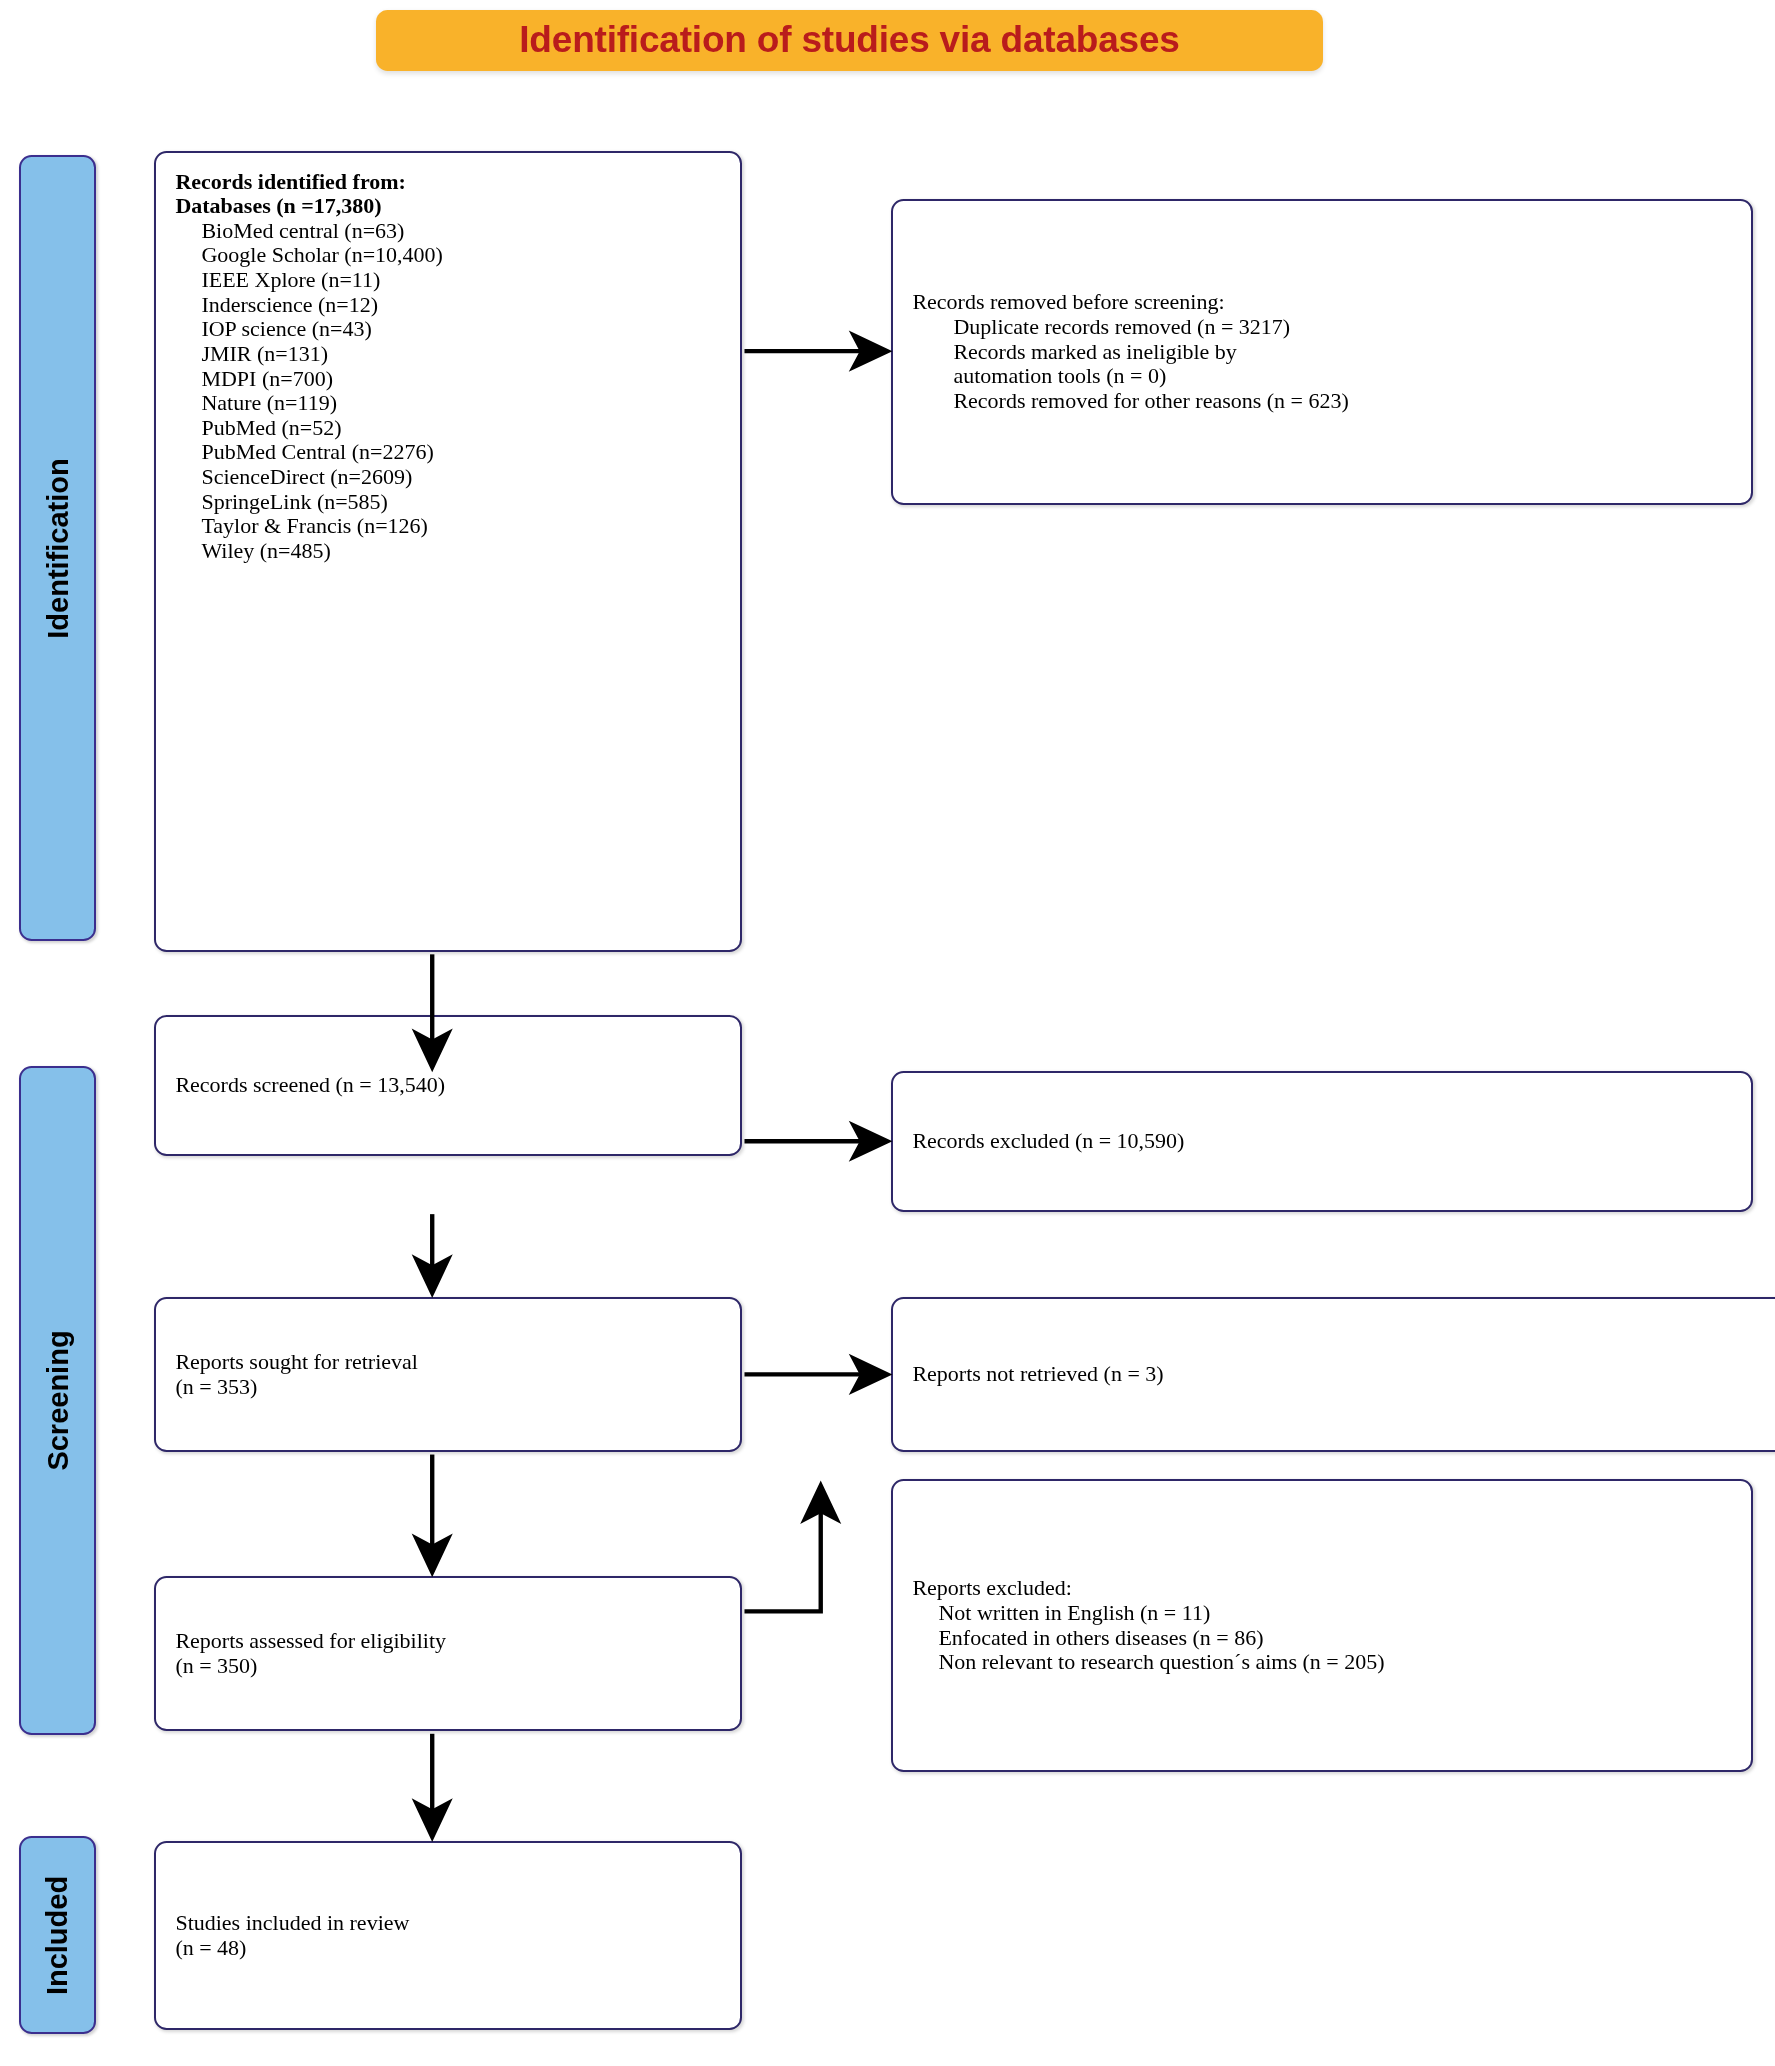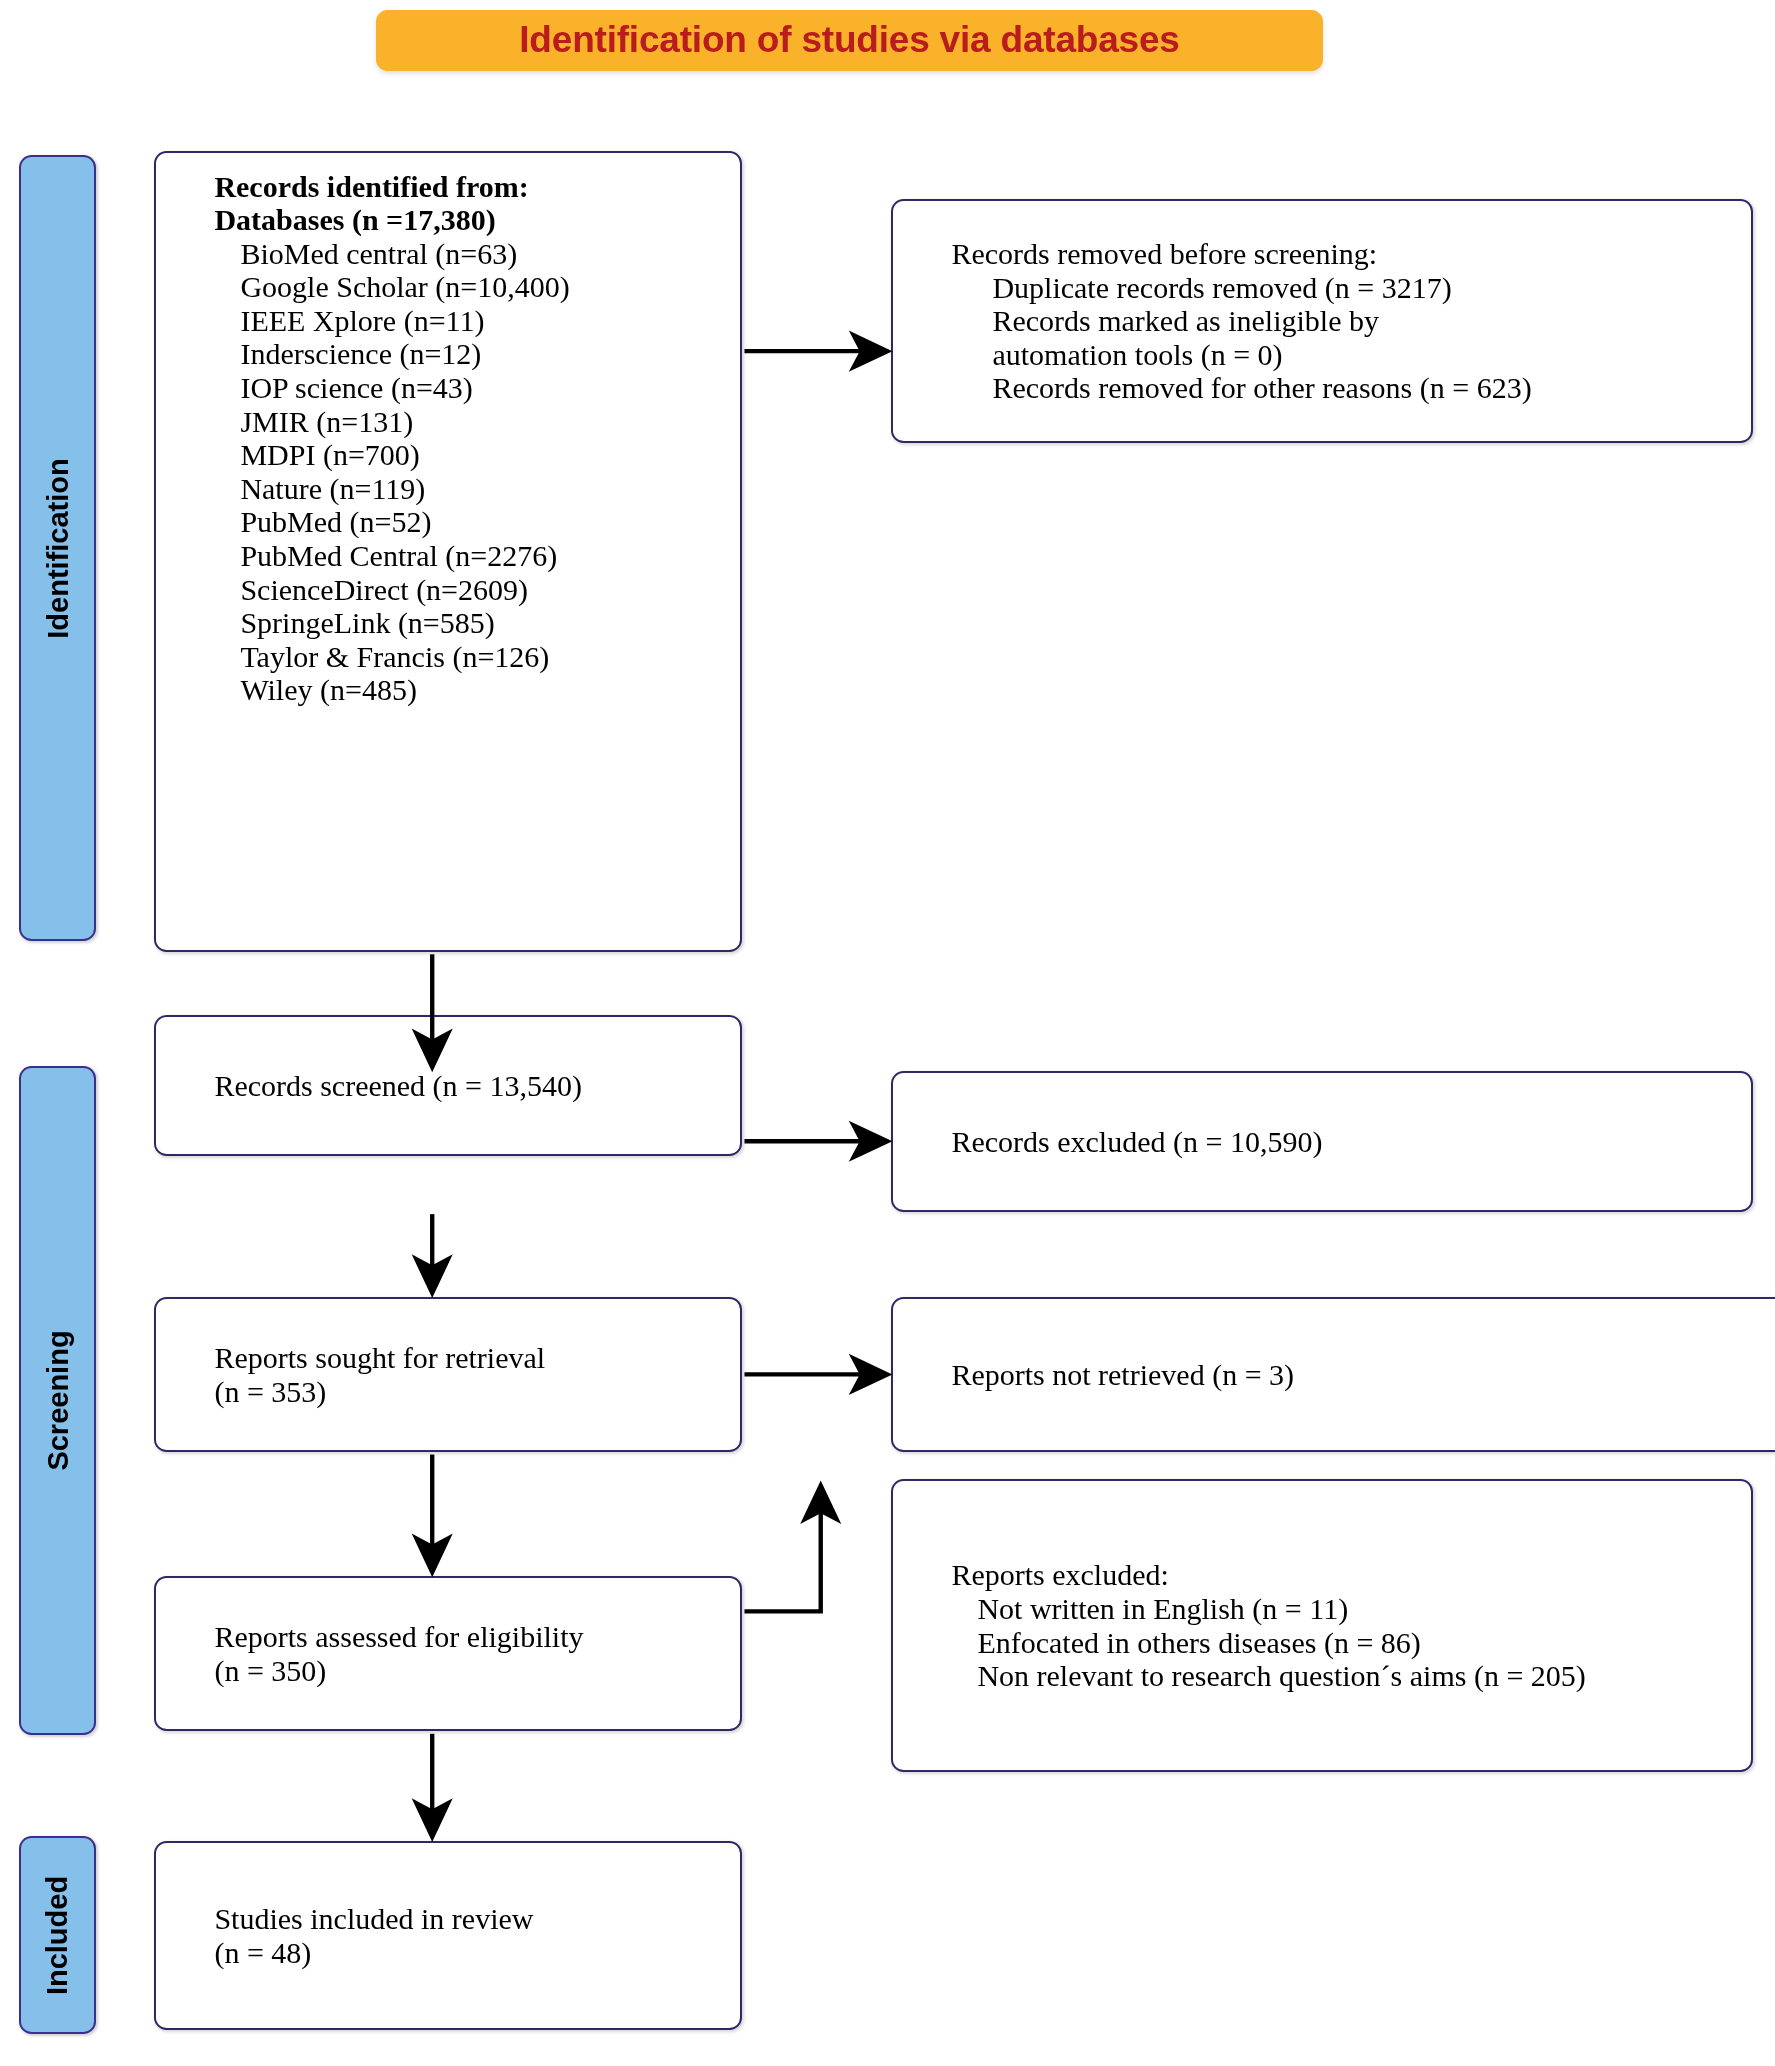--- a/index.html
+++ b/index.html
@@ -60,24 +60,23 @@
     border:2.4px solid #2E2768;
     border-radius:12.6px;
     box-shadow:1.9px 1.9px 3.4px rgba(0,0,0,.16);
     box-sizing:border-box;
     padding:16.5px 19.4px;
     display:flex;
     flex-direction:column;
     justify-content:center;
   }
   .box .line{
-    font-size:30px;
+    font-size:22px;
     line-height:1.12;
     white-space:nowrap;
-    margin-left:39px;
   }
   .box .line.bold{ font-weight:bold; }
   .box .line.ind1{ padding-left:26px; }
   .box .line.ind2{ padding-left:41px; }
   .box.top-align{ justify-content:flex-start; }
 
   
   #wires{
     position:absolute; left:0; top:0;
     width:1775px; height:2066px;
@@ -117,21 +116,21 @@
     <div class="line ind1">MDPI (n=700)</div>
     <div class="line ind1">Nature (n=119)</div>
     <div class="line ind1">PubMed (n=52)</div>
     <div class="line ind1">PubMed Central (n=2276)</div>
     <div class="line ind1">ScienceDirect (n=2609)</div>
     <div class="line ind1">SpringeLink (n=585)</div>
     <div class="line ind1">Taylor &amp; Francis (n=126)</div>
     <div class="line ind1">Wiley (n=485)</div>
   </div>
 
-  <div class="box" style="left:891px; top:199px; width:862px; height:244px;">
+  <div class="box" style="left:891px; top:199px; width:862px; height:306px;">
     <div class="line">Records removed before screening:</div>
     <div class="line ind2">Duplicate records removed (n = 3217)</div>
     <div class="line ind2">Records marked as ineligible by</div>
     <div class="line ind2">automation tools (n = 0)</div>
     <div class="line ind2">Records removed for other reasons  (n = 623)</div>
   </div>
 
   <div class="box" style="left:154px; top:1015px; width:588px; height:141px;">
     <div class="line">Records screened (n = 13,540)</div>
   </div>

